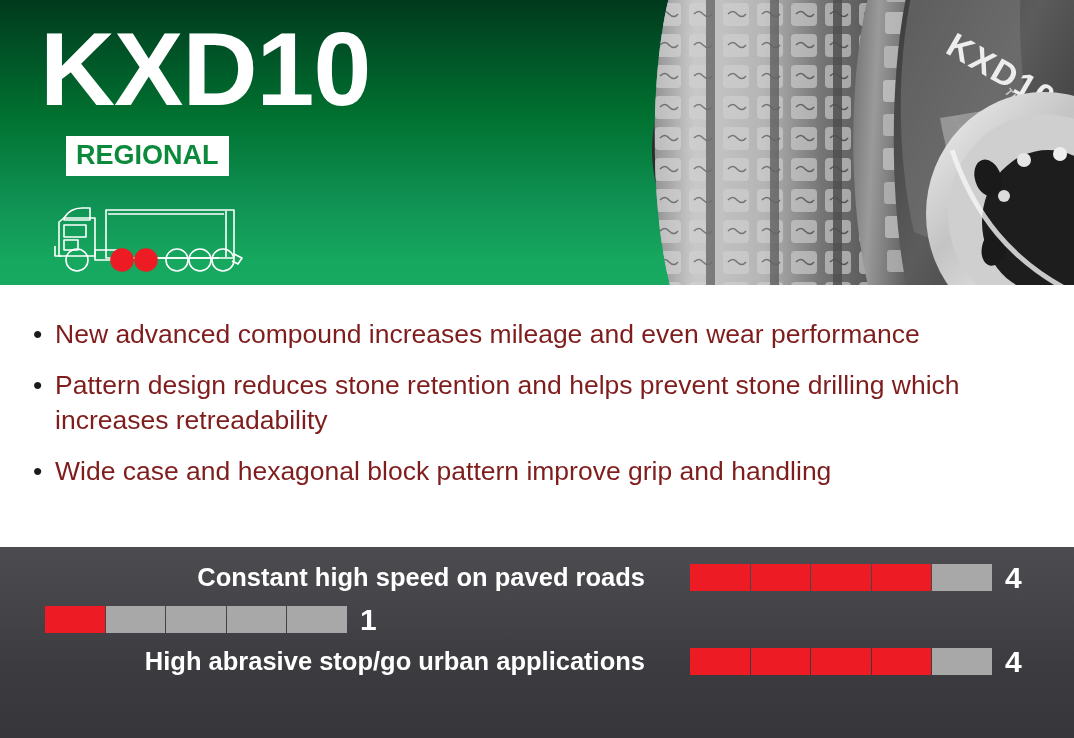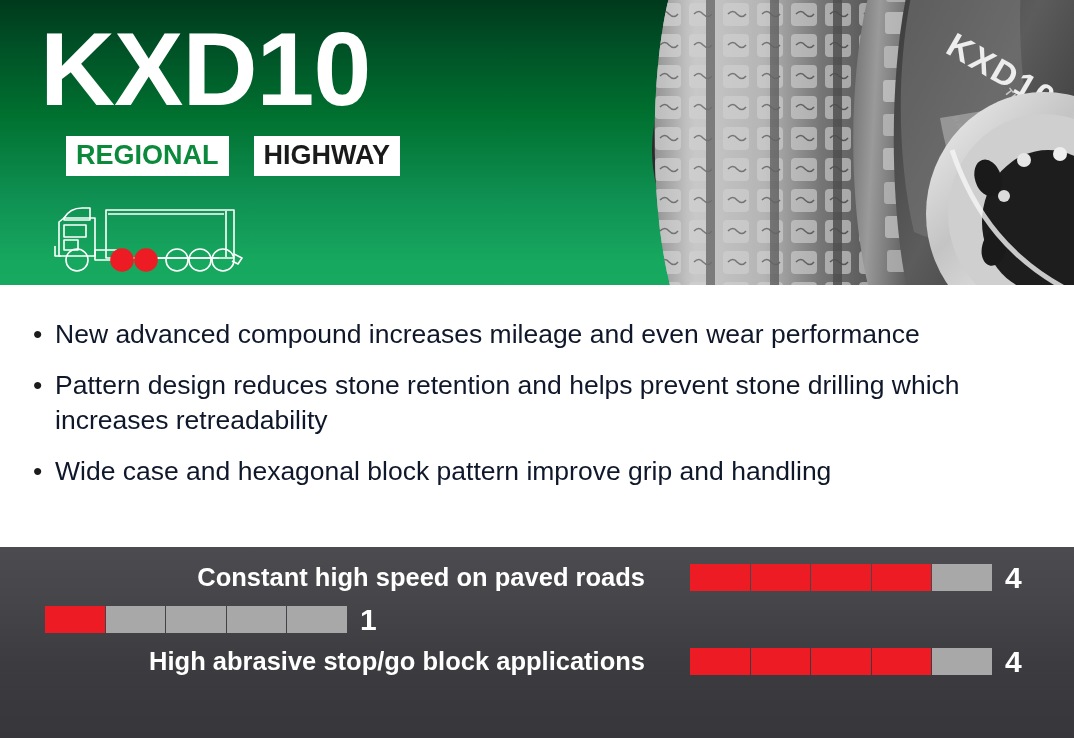--- a/index.html
+++ b/index.html
@@ -91,21 +91,21 @@
     left: 0;
     top: 285px;
     width: 1074px;
     height: 262px;
     background: #ffffff;
   }
   .bullet {
     position: relative;
     margin: 0;
     padding: 0 30px 0 55px;
-    color: #0f172a;
+    color: #7f1d1d;
     font-size: 26.5px;
     line-height: 1.30;
     font-family: "Liberation Sans", sans-serif;
   }
   .bullet + .bullet { margin-top: 17px; }
   .bullet::before {
     content: "\2022";
     position: absolute;
     left: 33px;
     top: 0;
@@ -170,21 +170,20 @@
 <body>
 
 <div id="page">
 
   <div class="header">
 
     <div class="title">KXD10</div>
 
     <div class="badges">
       <div class="badge badge-regional">REGIONAL</div>
-      <div class="badge badge-highway">HIGHWAY</div>
     </div>
 
     <div class="truck">
       <svg width="220" height="80" viewBox="0 0 220 80" fill="none" stroke="#ffffff" stroke-width="1.6" stroke-linejoin="round">
 
         <path d="M14 20 q6 -10 18 -10 l8 0 l0 12 l-26 0 z"></path>
 
         <path d="M9 24 l0 34 l36 0 l0 -38 l-31 0 z"></path>
 
         <path d="M14 27 l0 12 l22 0 l0 -12 z"></path>
@@ -354,21 +353,21 @@
         <div class="seg on"></div>
         <div class="seg"></div>
         <div class="seg"></div>
         <div class="seg"></div>
         <div class="seg"></div>
       </div>
       <div class="rating-value">1</div>
     </div>
 
     <div class="rating-row">
-      <div class="rating-label">High abrasive stop/go block applications</div>
+      <div class="rating-label">High abrasive stop/go urban applications</div>
       <div class="rating-bar">
         <div class="seg on"></div>
         <div class="seg on"></div>
         <div class="seg on"></div>
         <div class="seg on"></div>
         <div class="seg"></div>
       </div>
       <div class="rating-value">4</div>
     </div>
 

